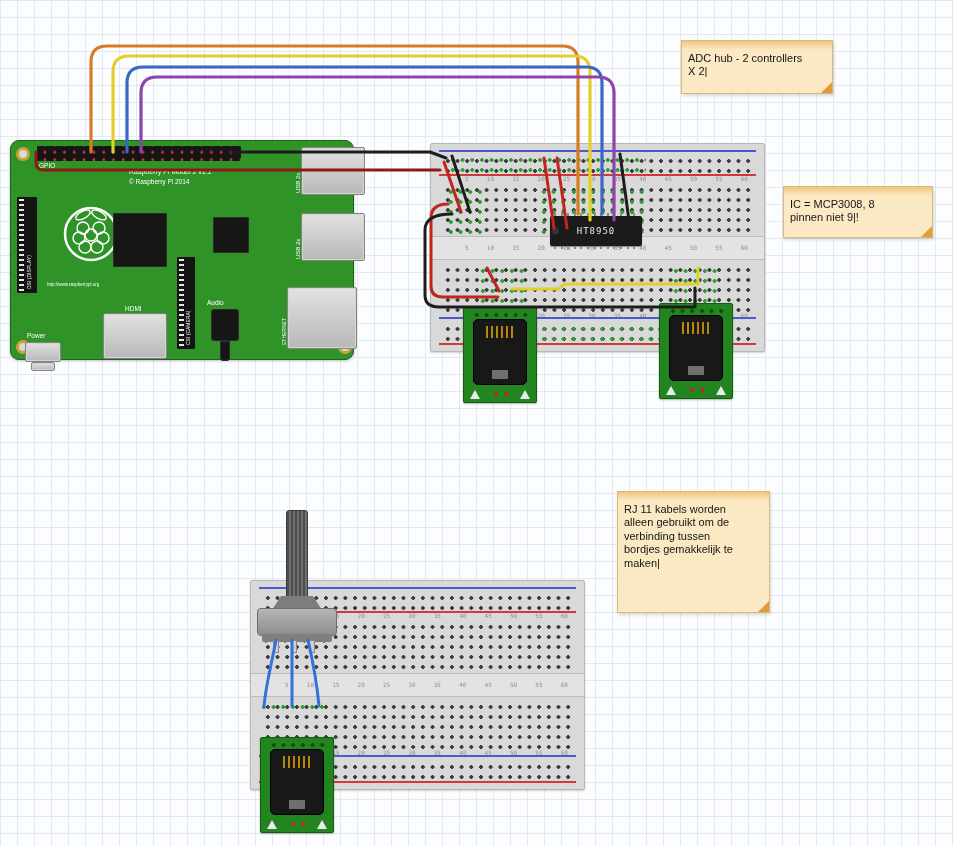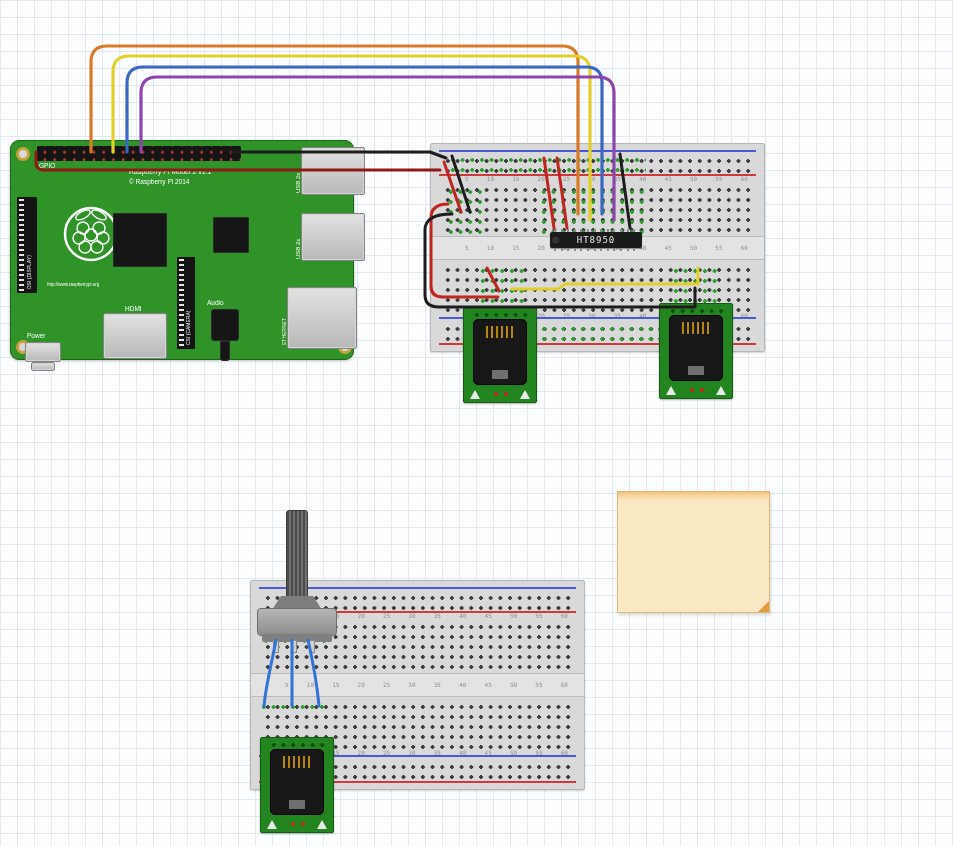--- a/index.html
+++ b/index.html
@@ -125,21 +125,21 @@
     <div class="rail-line red" style="top:199px"></div>
 
     <div class="green-dots" style="left:15px;top:8px;width:200px;height:22px"></div>
     <div class="green-dots" style="left:13px;top:40px;width:38px;height:50px"></div>
     <div class="green-dots" style="left:106px;top:40px;width:32px;height:50px"></div>
     <div class="green-dots" style="left:136px;top:40px;width:82px;height:50px"></div>
     <div class="green-dots" style="left:45px;top:119px;width:48px;height:48px"></div>
     <div class="green-dots" style="left:238px;top:119px;width:48px;height:48px"></div>
     <div class="green-dots" style="left:48px;top:177px;width:240px;height:20px"></div>
 
-    <div class="ic" style="left:119px;top:88px;width:92px;height:16px">
+    <div class="ic" style="left:119px;top:72px;width:92px;height:30px">
       <span class="notch"></span>
       <span>HT8950</span>
     </div>
   </div>
 
   <div class="breadboard" style="left:250px;top:580px;width:335px;height:210px">
     <div class="rail-line blue" style="top:6px"></div>
     <div class="rail-holes" style="top:9px"></div>
     <div class="rail-line red" style="top:30px"></div>
     <div class="bb-numbers" style="top:31px">
@@ -308,18 +308,35 @@
     <path stroke-width="3" d="M 620 154 L 630 228" stroke="#1d1d1d"></path>
     <path stroke-width="3" d="M 448 204 Q 431 204 431 218 V 286 Q 431 297 443 297 H 498" stroke="#c0251f"></path>
     <path stroke-width="3" d="M 452 214 Q 425 214 425 230 V 295 Q 425 307 439 307 H 695 V 288" stroke="#1d1d1d"></path>
     <path stroke-width="3" d="M 512 289 H 558 L 565 284 H 698 V 268" stroke="#e3cf2a"></path>
     <path stroke-width="3" d="M 487 268 L 499 291" stroke="#c0251f"></path>
     <path stroke-width="3" d="M 276 640 C 272 662 266 684 264 706" stroke="#3273d8"></path>
     <path stroke-width="3" d="M 292 640 V 706" stroke="#3273d8"></path>
     <path stroke-width="3" d="M 308 640 C 313 662 317 684 319 706" stroke="#3273d8"></path>
   </svg>
 
+  <div class="note" style="left:681px;top:40px;width:152px;height:54px">
+    <div class="note-bar"></div>
+    <div class="note-text">ADC hub - 2 controllers
+X 2|</div>
+    <div class="note-fold"></div>
+  </div>
+  <div class="note" style="left:783px;top:186px;width:150px;height:52px">
+    <div class="note-bar"></div>
+    <div class="note-text">IC = MCP3008, 8
+pinnen niet 9|!</div>
+    <div class="note-fold"></div>
+  </div>
   <div class="note" style="left:617px;top:491px;width:153px;height:122px">
     <div class="note-bar"></div>
+    <div class="note-text">RJ 11 kabels worden
+alleen gebruikt om de
+verbinding tussen
+bordjes gemakkelijk te
+maken|</div>
     <div class="note-fold"></div>
   </div>
 
 </div>
 
 </body></html>

